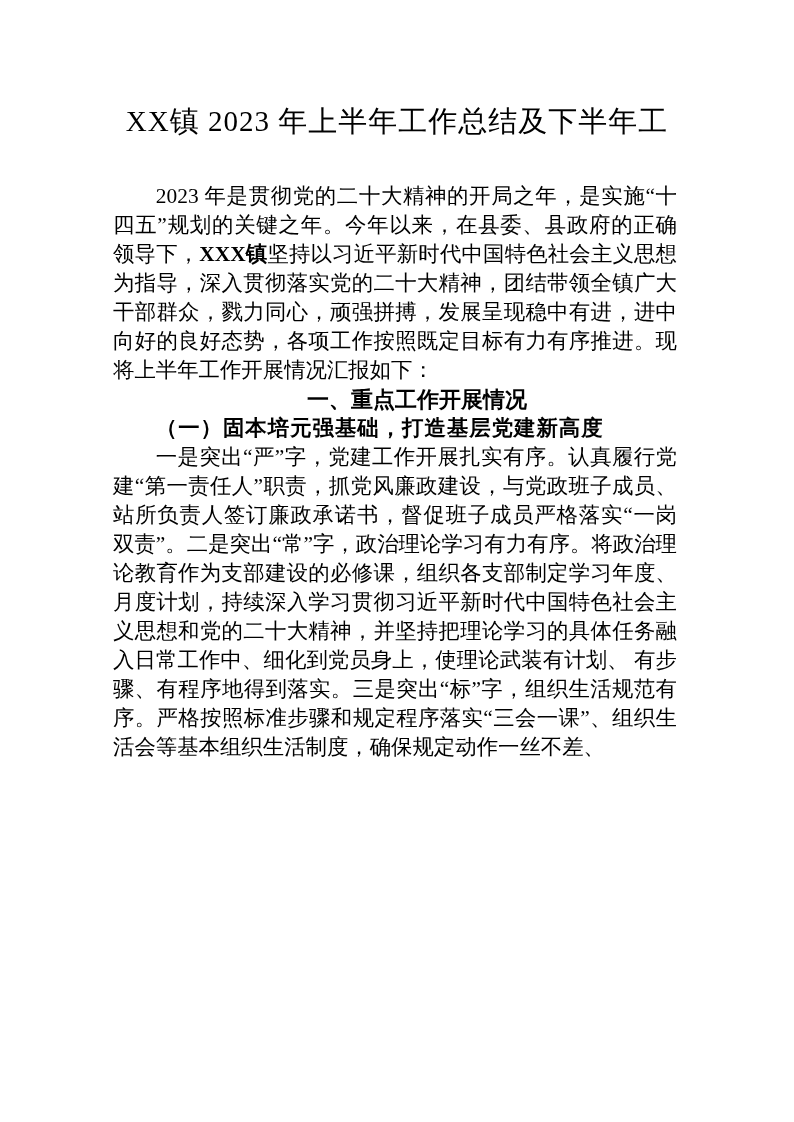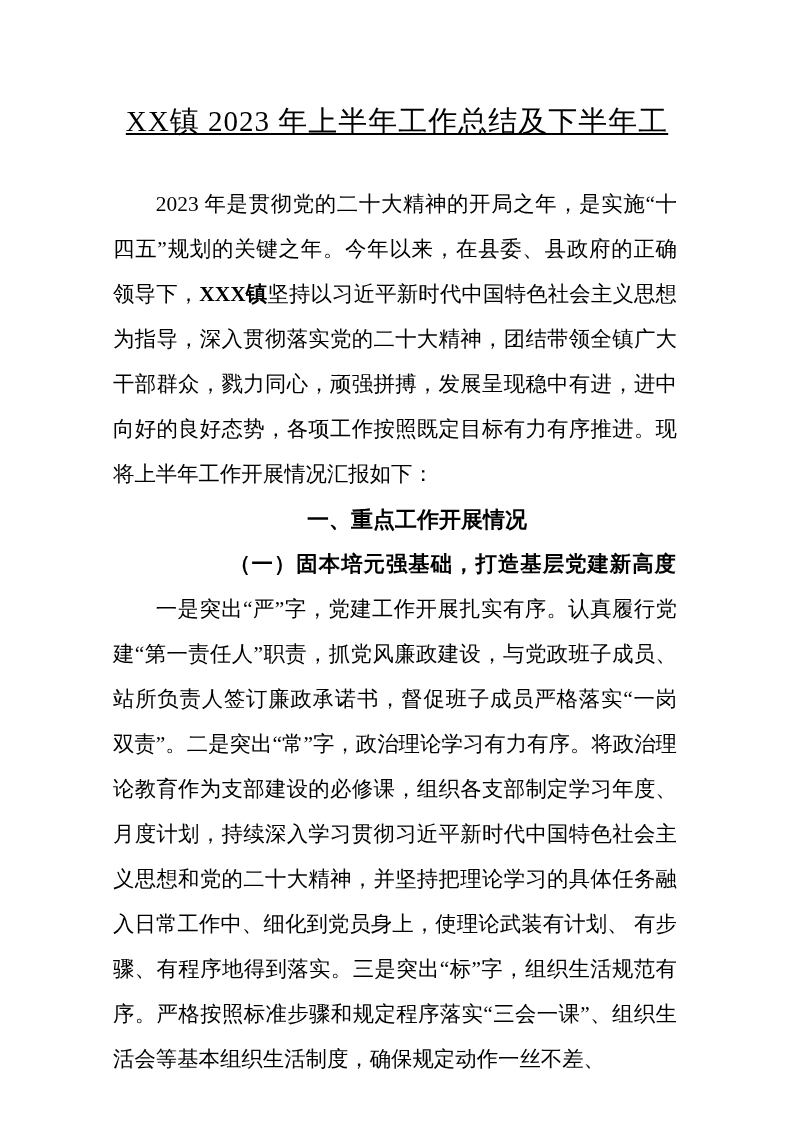--- a/index.html
+++ b/index.html
@@ -17,48 +17,47 @@
   }
   .doc-title {
     margin: 0;
     padding: 90px 56px 0 56px;
     text-align: center;
     font-family: "Liberation Serif", "DejaVu Serif", serif;
     font-size: 29px;
     font-weight: 400;
     line-height: 62px;
     letter-spacing: 1px;
-    text-decoration: underline;
   }
   .doc-title .title-line {
     display: block;
     white-space: nowrap;
   }
   .doc-content {
     margin: 30px 117px 0 113px;
     font-family: "Liberation Serif", "DejaVu Serif", serif;
     font-size: 21.4px;
-    line-height: 45px;
+    line-height: 29px;
     text-align: justify;
     text-justify: inter-ideograph;
   }
   .doc-content p {
     margin: 0;
     padding: 0;
     text-indent: 2em;
   }
   .doc-content p.heading1 {
     font-family: "Liberation Sans", "DejaVu Sans", sans-serif;
     font-weight: 700;
     font-size: 22px;
     text-align: center;
   }
   .doc-content p.heading2 {
     font-weight: 700;
-    text-align: right;
+    text-align: left;
     letter-spacing: 1px;
     font-family: Liberation Serif, serif;
   }
   .seg-bold {
     font-weight: 700;
   }
 </style>
 </head>
 <body>
 

